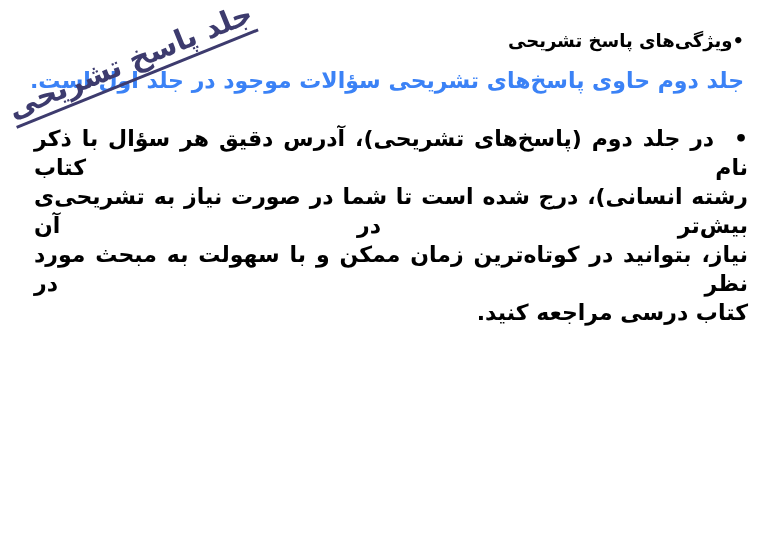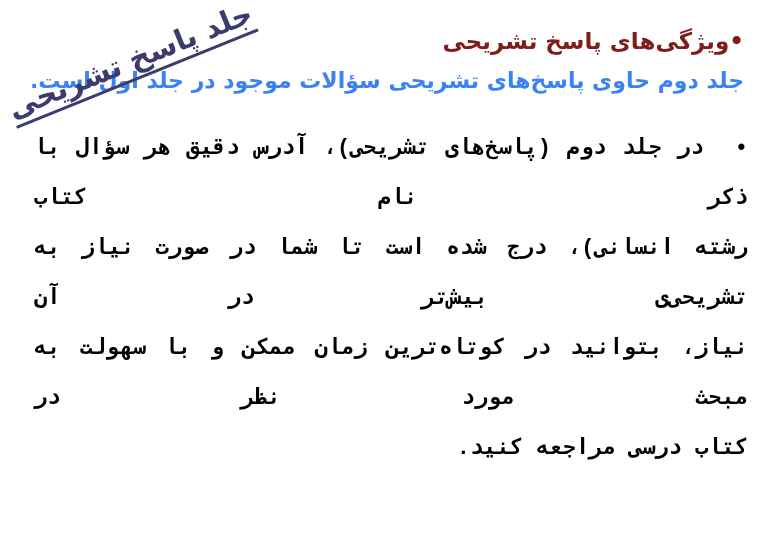--- a/index.html
+++ b/index.html
@@ -28,44 +28,44 @@
     transform: rotate(-22deg);
     transform-origin: center center;
     text-decoration: underline;
     text-decoration-thickness: 3px;
     text-underline-offset: 8px;
     white-space: nowrap;
   }
   .heading {
     margin: 24px 36px 0 0;
     text-align: right;
-    font-size: 23px;
+    font-size: 18px;
     line-height: 34px;
-    color: #7f1d1d;
+    color: #000000;
   }
   .subtitle {
     margin: 6px 36px 0 0;
     text-align: right;
     font-size: 22px;
     line-height: 34px;
     color: #3b82f6;
   }
   .para { color: #000000; }
   .para .line {
     text-align: justify;
     text-align-last: justify;
     font-size: 22px;
   }
   .para .line.last {
     text-align-last: right;
   }
   .p1 {
     margin: 26px 32px 0 34px;
   }
-  .p1 .line { line-height: 50px; font-family: Liberation Mono, monospace; }
+  .p1 .line { line-height: 29px; }
 </style>
 </head>
 <body>
 
 <div class="banner">جلد پاسخ تشریحی</div>
 
 <div class="heading">•ویژگی‌های پاسخ تشریحی</div>
 
 <div class="subtitle">جلد دوم حاوی پاسخ‌های تشریحی سؤالات موجود در جلد اول است.</div>
 

